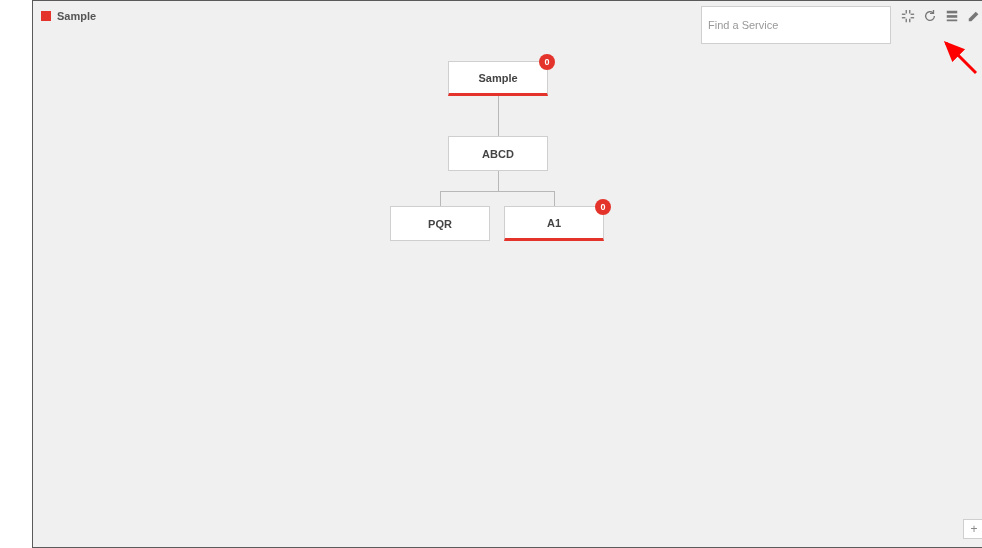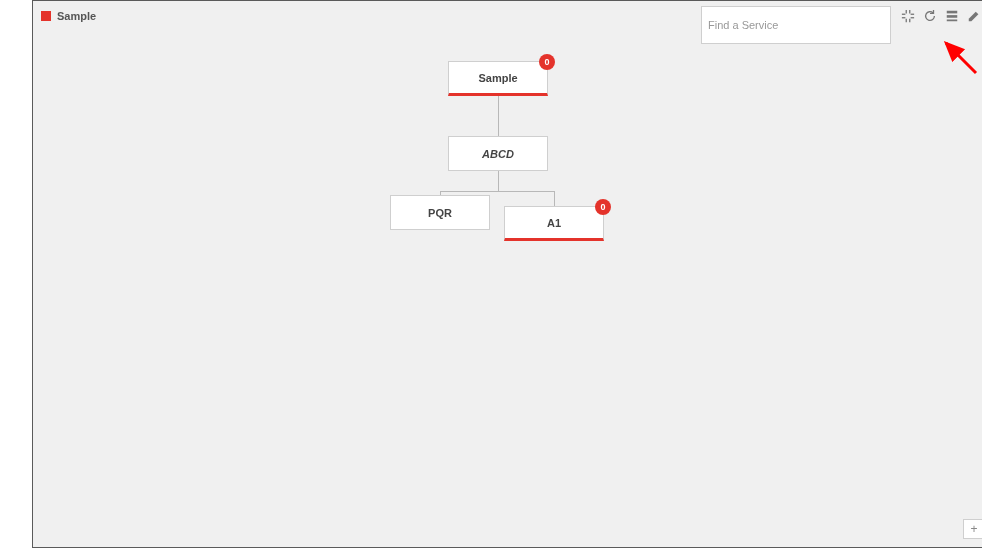--- a/index.html
+++ b/index.html
@@ -202,30 +202,30 @@
 
   <div class="canvas">
 
     <div class="node accent" style="left:415px; top:30px;">
       <span>Sample</span>
       <div class="badge">0</div>
     </div>
 
     <div class="vline" style="left:465px; top:65px; height:40px;"></div>
 
-    <div class="node" style="left:415px; top:105px;font-style:italic;">
+    <div class="node" style="left:415px; top:105px;">
       <span>ABCD</span>
     </div>
 
     <div class="vline" style="left:465px; top:140px; height:20px;"></div>
     <div class="hline" style="left:407px; top:160px; width:114px;"></div>
     <div class="vline" style="left:407px; top:160px; height:15px;"></div>
     <div class="vline" style="left:521px; top:160px; height:15px;"></div>
 
-    <div class="node" style="left:357px; top:164px;align-items:center;">
+    <div class="node" style="left:357px; top:175px;align-items:center;">
       <span>PQR</span>
     </div>
 
     <div class="node accent" style="left:471px; top:175px;">
       <span>A1</span>
       <div class="badge">0</div>
     </div>
 
     <div class="arrow-annot" style="left:903px; top:6px;">
       <svg width="45" height="40" viewBox="0 0 45 40">

